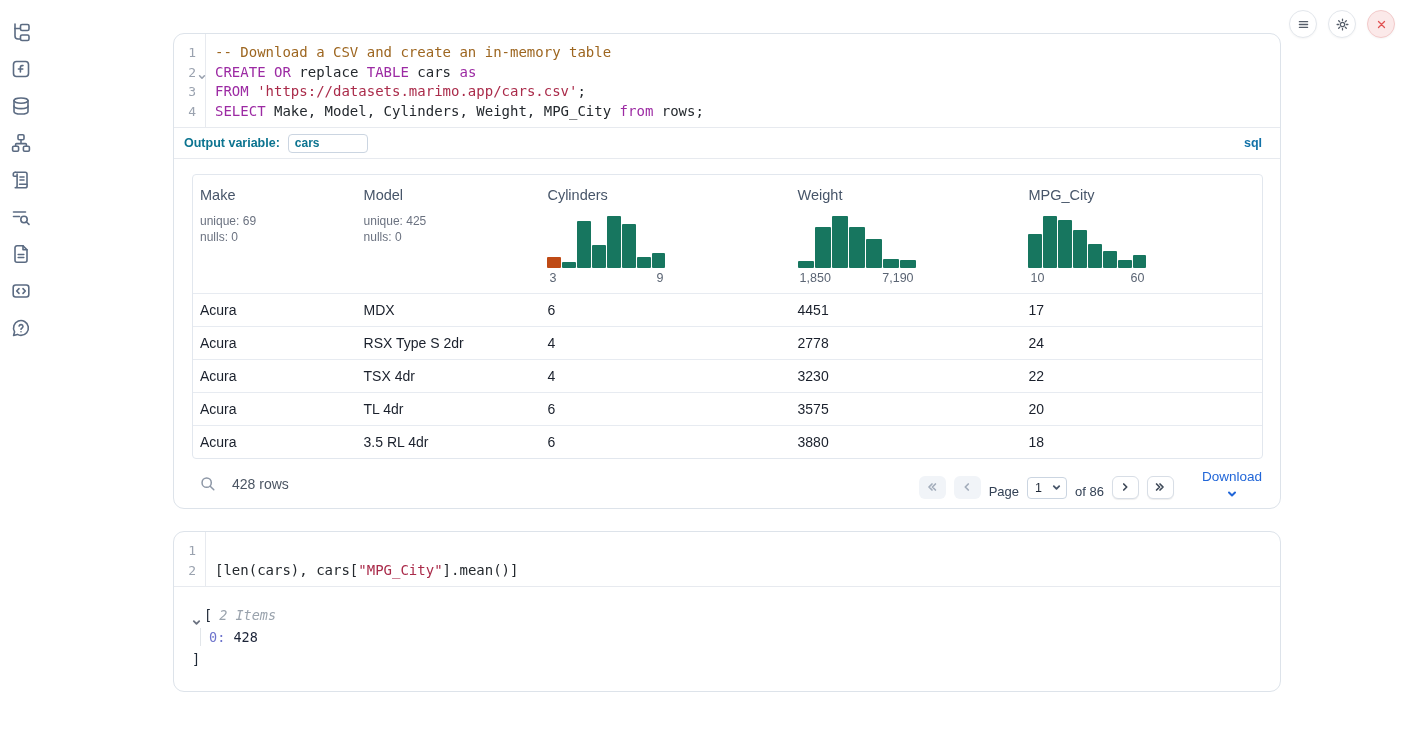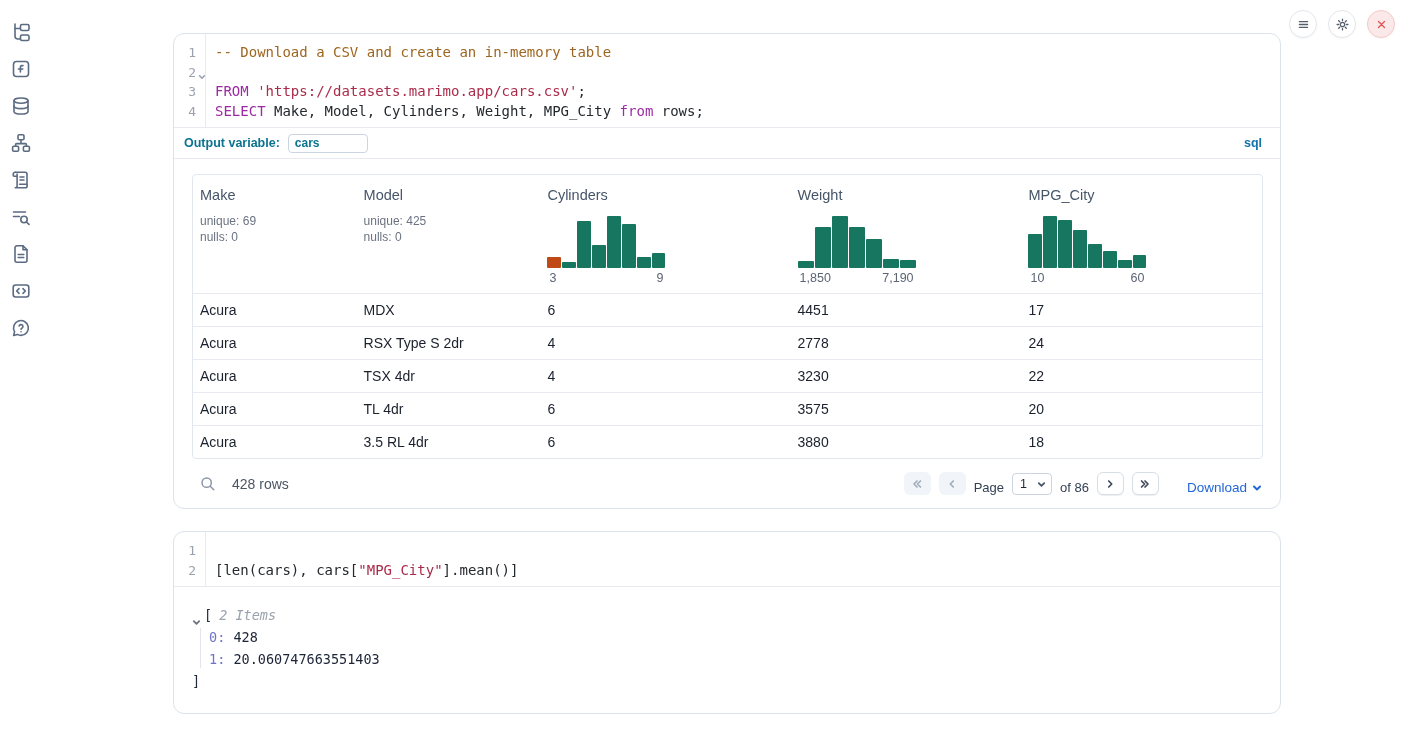--- a/index.html
+++ b/index.html
@@ -85,21 +85,21 @@
   .pg-btn.disabled svg { stroke: #a3adbb; }
   .pg-btn.enabled { background: #fff; border: 1px solid #d8dee6; box-shadow: 0 1px 1px rgba(0,0,0,.07); }
   .pg-btn.enabled svg { stroke: #3f4a59; }
   .pg-text { font-size: 13px; color: #334155; }
   .pg-select { display: flex; align-items: center; justify-content: space-between; width: 40px;
     height: 22px; border: 1px solid #cbd5e1; border-radius: 4px; padding: 0 5px 0 7px;
     font-size: 12.5px; color: #1f2937; cursor: pointer; background: #fff; }
   .pg-select svg { width: 9px; height: 9px; stroke: #475569; fill: none; stroke-width: 2;
     stroke-linecap: round; stroke-linejoin: round; }
   .download { margin-left: 20px; display: flex; align-items: center; gap: 5px; font-size: 13.5px;
-    color: #2166d8; cursor: pointer; }
+    color: #2166d8; cursor: pointer; flex-direction: column; }
   .download svg { width: 10px; height: 10px; stroke: #2166d8; fill: none; stroke-width: 2;
     stroke-linecap: round; stroke-linejoin: round; }
 
   
   .tree { border-top: 1px solid #e7eaef; padding: 17px 20px 21px 18px;
     font-family: "DejaVu Sans Mono", monospace; font-size: 13.5px; line-height: 22px; color: #1f2937; }
   .tree-row1 { display: flex; align-items: center; }
   .tree-chevron { width: 9px; height: 9px; color: #6b7280; margin-right: 3px; cursor: pointer; }
   .tree-chevron svg { width: 9px; height: 9px; stroke: currentColor; fill: none; stroke-width: 2;
     stroke-linecap: round; stroke-linejoin: round; }
@@ -205,20 +205,21 @@
   <div class="cell cell-1">
     <div class="editor" id="sql-editor">
         <div class="cl">
           <span class="ln">1</span>
           <span class="ct"><span class="tok-com">-- Download a CSV and create an in-memory table</span></span>
         </div>
         <div class="cl">
           <span class="ln">2<span class="fold"><svg viewBox="0 0 10 10">
                 <path d="M2 3.5 5 6.5 8 3.5"></path>
               </svg></span></span>
+          <span class="ct"><span class="tok-kw">CREATE</span><span class="tok-plain"> </span><span class="tok-kw">OR</span><span class="tok-plain"> replace </span><span class="tok-kw">TABLE</span><span class="tok-plain"> cars </span><span class="tok-kw">as</span></span>
         </div>
         <div class="cl">
           <span class="ln">3</span>
           <span class="ct"><span class="tok-kw">FROM</span><span class="tok-plain"> </span><span class="tok-str">'https://datasets.marimo.app/cars.csv'</span><span class="tok-plain">;</span></span>
         </div>
         <div class="cl">
           <span class="ln">4</span>
           <span class="ct"><span class="tok-kw">SELECT</span><span class="tok-plain"> Make, Model, Cylinders, Weight, MPG_City </span><span class="tok-kw">from</span><span class="tok-plain"> rows;</span></span>
         </div>
       </div>
@@ -407,19 +408,18 @@
         <span class="tree-chevron">
           <svg viewBox="0 0 10 10">
               <path d="M2 3.5 5 6.5 8 3.5"></path>
             </svg>
         </span>
         <span>[</span>
         <span class="tree-items-label">2 Items</span>
       </div>
       <div class="tree-entries" id="tree-entries">
           <div><span class="tree-key">0:</span><span class="tree-val"> 428</span></div>
-          <div><span class="tree-key">1:</span><span class="tree-val"> 20.060747663551403</span></div>
         </div>
       <div>]</div>
     </div>
   </div>
 
 </div>
 
 </body></html>

